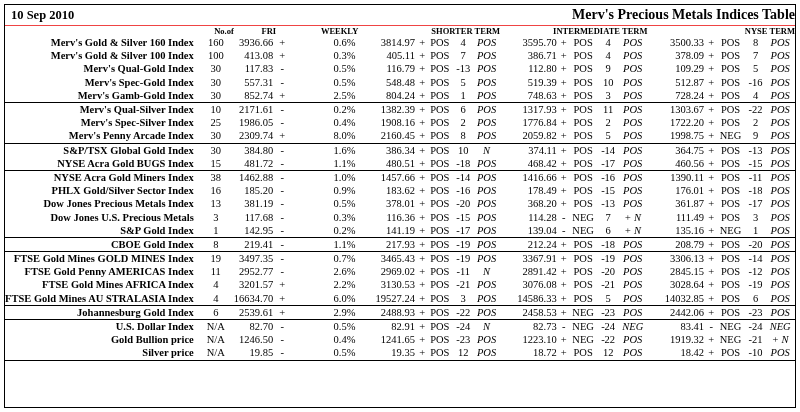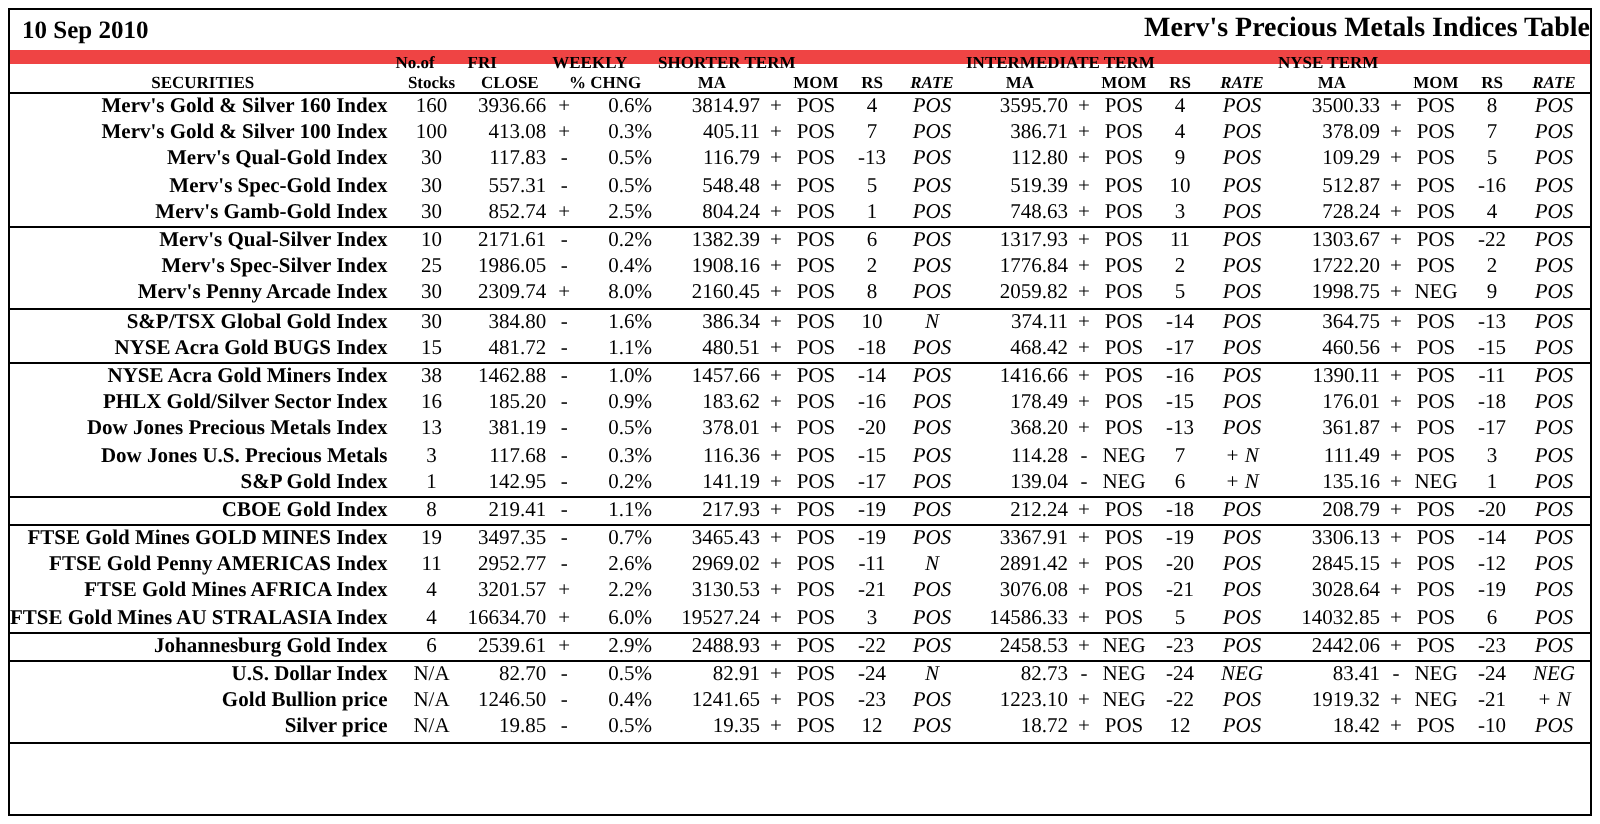--- a/index.html
+++ b/index.html
@@ -10,24 +10,24 @@
   .maintitle{position:absolute;left:0;right:0;top:2px;text-align:right;font-weight:bold;font-size:14px;}
   table{border-collapse:collapse;width:100%;font-size:10.5px;}
   td,th{padding:0;}
   .hdr2 td{font-weight:bold;font-size:8.5px;text-align:center;vertical-align:bottom;}
   .secname{text-align:right;padding-right:4px;font-weight:bold;white-space:nowrap;}
   .num{text-align:right;padding-right:3px;white-space:nowrap;}
   .ctr{text-align:center;white-space:nowrap;}
   .grp-line td{border-bottom:1px solid #000;}
   .hdrline{border-bottom:1px solid #000;}
   .footer{position:absolute;left:0;right:0;bottom:2px;font-size:9.5px;font-style:italic;padding-left:26px;}
-  .titlewrap{border-bottom:7px solid #ef4444;height:20px;position:relative;}
+  .titlewrap{border-bottom:1px solid #ef4444;height:20px;position:relative;}
   .tbl-wrap{position:absolute;left:0;right:0;top:21px;bottom:18px;overflow:hidden;}
   .footwrap{position:absolute;left:0;right:0;bottom:0;height:17px;border-top:1px solid #000;}
-  .hdrtop td{font-size:8.5px;font-weight:bold;text-align:left;padding-bottom:0px;}
+  .hdrtop td{font-size:8.5px;font-weight:bold;text-align:right;padding-bottom:0px;}
   tr.data td{height:13.2px;font-size:10.5px;}
 </style>
 </head>
 <body>
 
 <div id="page">
   <div class="frame">
 
     <div class="titlewrap">
       <div class="date">10 Sep 2010</div>
@@ -39,44 +39,20 @@
         <thead>
           <tr class="hdrtop">
             <td style="width:185px;"></td>
             <td style="width:36px;">No.of</td>
             <td style="width:42px;">FRI</td>
             <td colspan="2" style="width:62px;">WEEKLY</td>
             <td colspan="5">SHORTER  TERM</td>
             <td colspan="5">INTERMEDIATE   TERM</td>
             <td colspan="5">NYSE TERM</td>
           </tr>
-          <tr class="hdr2 hdrline">
-            <td style="text-align:center;">SECURITIES</td>
-            <td>Stocks</td>
-            <td>CLOSE</td>
-            <td colspan="2">% CHNG</td>
-
-            <td style="width:54px;">MA</td>
-            <td style="width:10px;"></td>
-            <td style="width:30px;">MOM</td>
-            <td style="width:26px;">RS</td>
-            <td style="width:34px;font-style:italic;">RATE</td>
-
-            <td style="width:54px;">MA</td>
-            <td style="width:10px;"></td>
-            <td style="width:30px;">MOM</td>
-            <td style="width:26px;">RS</td>
-            <td style="width:36px;font-style:italic;">RATE</td>
-
-            <td style="width:54px;">MA</td>
-            <td style="width:10px;"></td>
-            <td style="width:30px;">MOM</td>
-            <td style="width:26px;">RS</td>
-            <td style="width:36px;font-style:italic;">RATE</td>
-          </tr>
         </thead>
         <tbody id="tbody">
             <tr class="data">
               <td class="secname">Merv's Gold &amp; Silver 160 Index</td>
               <td class="ctr">160</td>
               <td class="num">3936.66</td>
               <td class="ctr" style="width: 12px;">+</td>
               <td class="num">0.6%</td>
               <td class="num">3814.97</td>
               <td class="ctr">+</td>

